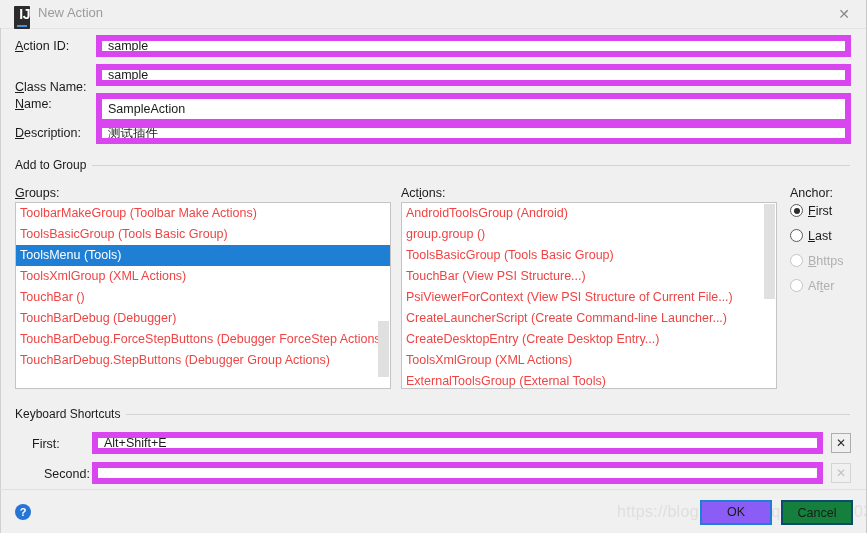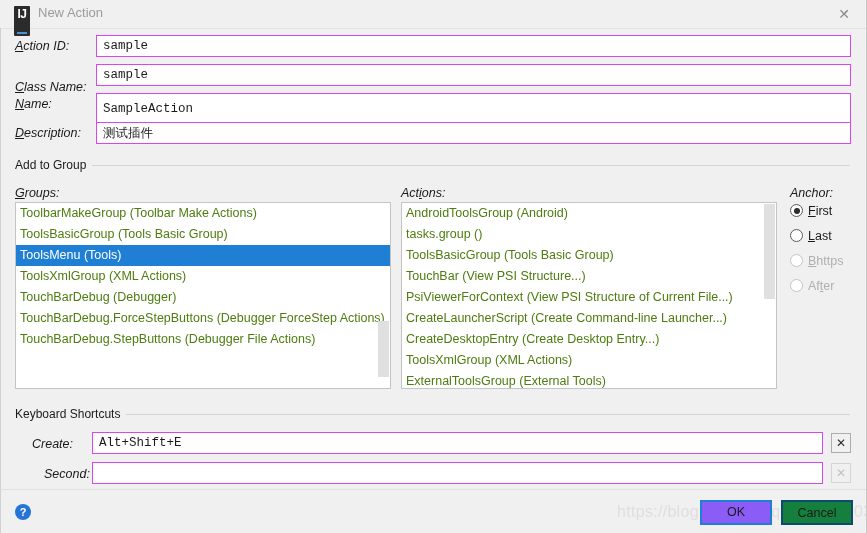--- a/index.html
+++ b/index.html
@@ -27,28 +27,28 @@
   .titlebar {
     position: absolute;
     left: 0; top: 0;
     width: 867px; height: 28px;
     background: #f0f0f0;
     border-bottom: 1px solid #e3e3e3;
   }
   .ij-icon {
     position: absolute;
     left: 14px; top: 6px;
-    width: 16px; height: 30px;
+    width: 16px; height: 23px;
     background: #2b2b2b;
     border-radius: 1px;
     color: #ffffff;
-    font-size: 12px;
+    font-size: 14px;
     font-weight: bold;
     line-height: 16px;
-    text-align: center;
+    text-align: right;
     letter-spacing: -0.5px;
     font-family: "Liberation Sans", sans-serif;
   }
   .ij-icon::after{
     content:"";
     position:absolute;
     left:3px; bottom:2px;
     width:10px; height:2px;
     background:#4a90d9;
   }
@@ -68,29 +68,28 @@
     text-align: center;
     cursor: pointer;
   }
 
   
   .field-label {
     position: absolute;
     font-size: 12.5px;
     color: #1a1a1a;
     white-space: nowrap;
-    font-style: italic;
   }
   .mn { text-decoration: underline; }
   .txtinput {
     position: absolute;
     background: #ffffff;
-    border: 1px solid #d946ef;
-    box-sizing: border-box;
-    font-family: Liberation Mono, monospace;
+    border: 6px solid #d946ef;
+    box-sizing: border-box;
+    font-family: Liberation Sans, sans-serif;
     font-size: 12.5px;
     color: #1a1a1a;
     padding: 0 6px;
     outline: none;
     border-radius: 0;
   }
   .txtinput:disabled { color: #9b9b9b; }
 
   
   .grouptitle {
@@ -113,21 +112,21 @@
     background: #ffffff;
     border: 1px solid #c4c4c4;
     box-sizing: border-box;
     overflow: hidden;
   }
   .listrow {
     height: 21px;
     line-height: 21px;
     padding: 0 4px;
     font-size: 12.5px;
-    color: #4d7c0f;
+    color: #ef4444;
     white-space: nowrap;
     overflow: hidden;
     box-sizing: border-box;
   }
   .listrow.sel {
     background: #1e7fd4;
     color: #ffffff;
   }
   .sbar-thumb {
     position: absolute;
@@ -266,31 +265,32 @@
   <div class="field-label" style="left:15px; top:186px;"><span class="mn">G</span>roups:</div>
   <div class="field-label" style="left:401px; top:186px;">Act<span class="mn">i</span>ons:</div>
   <div class="field-label" style="left:790px; top:186px;">Anchor:</div>
 
   <div class="listbox" style="left:15px; top:202px; width:376px; height:187px;">
     <div id="groups-rows">
         <div class="listrow">ToolbarMakeGroup (Toolbar Make Actions)</div>
         <div class="listrow">ToolsBasicGroup (Tools Basic Group)</div>
         <div class="listrow sel">ToolsMenu (Tools)</div>
         <div class="listrow">ToolsXmlGroup (XML Actions)</div>
+        <div class="listrow">TouchBar ()</div>
         <div class="listrow">TouchBarDebug (Debugger)</div>
         <div class="listrow">TouchBarDebug.ForceStepButtons (Debugger ForceStep Actions)</div>
-        <div class="listrow">TouchBarDebug.StepButtons (Debugger File Actions)</div>
+        <div class="listrow">TouchBarDebug.StepButtons (Debugger Group Actions)</div>
       </div>
     <div class="sbar-thumb" style="right:1px; top:118px; height:56px;"></div>
   </div>
 
   <div class="listbox" style="left:401px; top:202px; width:376px; height:187px;">
     <div id="actions-rows">
         <div class="listrow">AndroidToolsGroup (Android)</div>
-        <div class="listrow">tasks.group ()</div>
+        <div class="listrow">group.group ()</div>
         <div class="listrow">ToolsBasicGroup (Tools Basic Group)</div>
         <div class="listrow">TouchBar (View PSI Structure...)</div>
         <div class="listrow">PsiViewerForContext (View PSI Structure of Current File...)</div>
         <div class="listrow">CreateLauncherScript (Create Command-line Launcher...)</div>
         <div class="listrow">CreateDesktopEntry (Create Desktop Entry...)</div>
         <div class="listrow">ToolsXmlGroup (XML Actions)</div>
         <div class="listrow">ExternalToolsGroup (External Tools)</div>
       </div>
     <div class="sbar-thumb" style="right:1px; top:1px; height:95px;"></div>
   </div>
@@ -304,21 +304,21 @@
   <div class="radio-row dis" style="left:790px; top:253px;">
     <span class="radio-dot dis"></span><span class="mn">B</span><span>https</span>
   </div>
   <div class="radio-row dis" style="left:790px; top:278px;">
     <span class="radio-dot dis"></span>Af<span class="mn">t</span><span>er</span>
   </div>
 
   <div class="grouptitle" style="left:15px; top:407px;">Keyboard Shortcuts</div>
   <div class="groupline" style="left:116px; top:414px; width:734px;"></div>
 
-  <div class="field-label" style="left:32px; top:437px;">Create:</div>
+  <div class="field-label" style="left:32px; top:437px;">First:</div>
   <input class="txtinput" style="left: 92px; top: 432px; width: 731px; height: 22px;" value="Alt+Shift+E">
   <div class="xbtn" style="left:831px; top:433px;">✕</div>
 
   <div class="field-label" style="left:44px; top:467px;">Second:</div>
   <input class="txtinput" style="left: 92px; top: 462px; width: 731px; height: 22px;" value="">
   <div class="xbtn dis" style="left:831px; top:463px;">✕</div>
 
   <div class="footer-sep"></div>
   <div class="help-icon">?</div>
   <div class="watermark">https://blog.csdn.net/qq_41412003</div>

